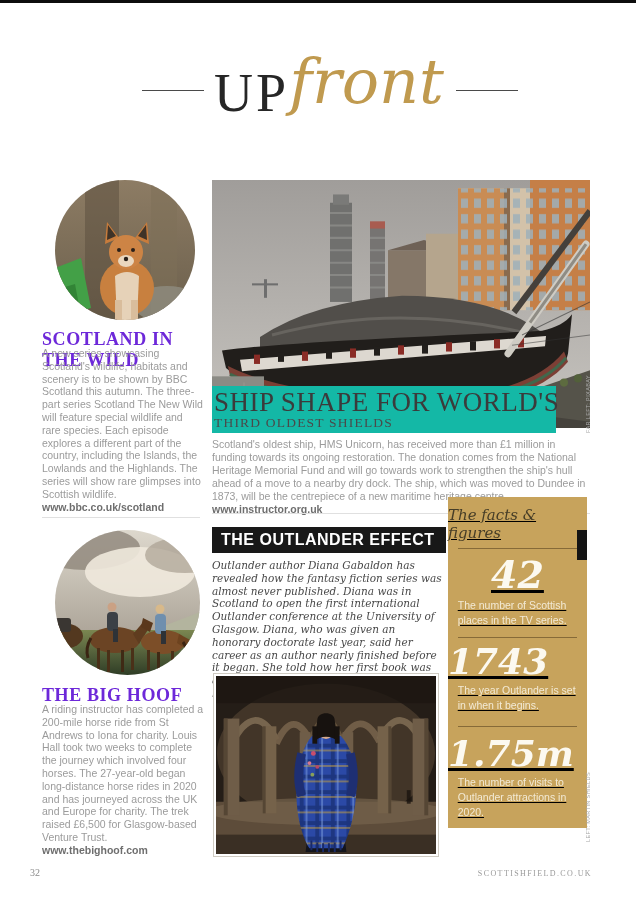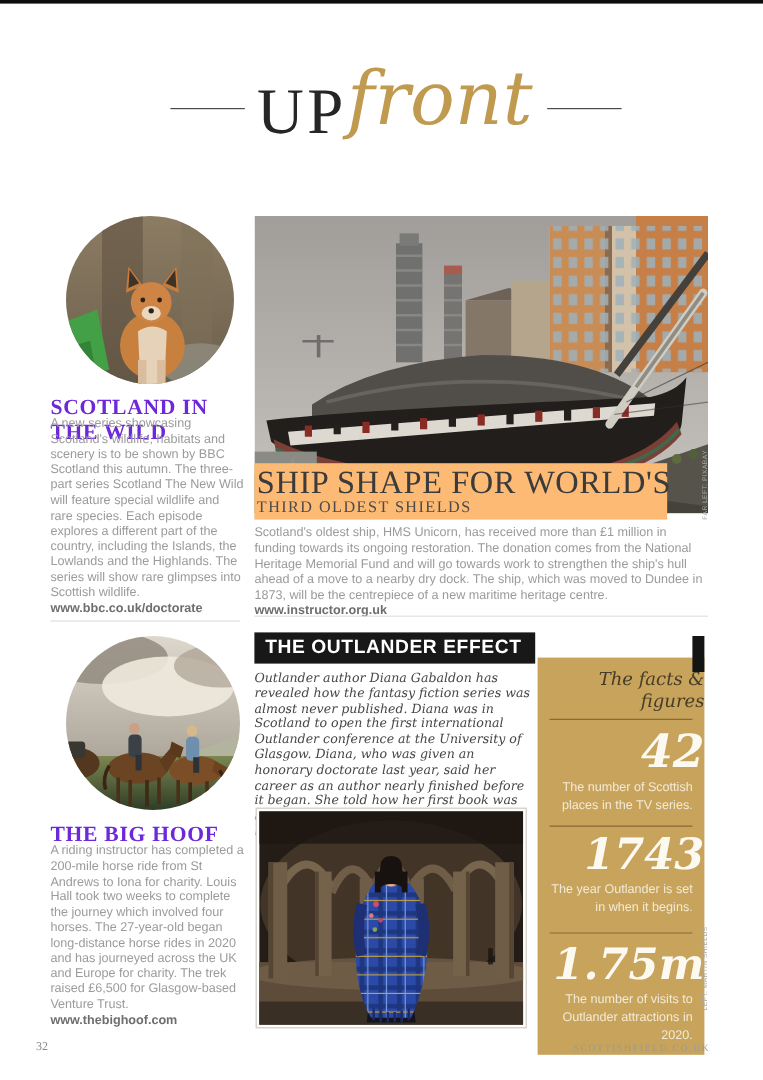--- a/index.html
+++ b/index.html
@@ -21,43 +21,43 @@
   .sec-head { font-family:"Liberation Serif", serif; font-weight:700; font-size:18px;
               letter-spacing:0.6px; color:#6d28d9; }
   .body-sm { font-size:10.5px; line-height:12.8px; color:#9b9b9b; }
   .inline-link { font-weight:700; color:#6e6e6e; }
   .circle { position:absolute; border-radius:50%; overflow:hidden; }
   .divider { position:absolute; height:1px; background:#e0e0e0; }
 
   
   .ship-photo { position:absolute; left:212px; top:180px; width:378px; height:248px; overflow:hidden; }
   .headline-box { position:absolute; left:212px; top:386px; width:344px; height:47px;
-                  background:#fdba74; padding:3px 0 0 2px; z-index:5; }
+                  background:#14b8a6; padding:3px 0 0 2px; z-index:5; }
   .headline { font-family:"Liberation Serif", serif; font-size:27px; font-weight:400;
               letter-spacing:0.5px; color:#3b3b3b; line-height:26px; white-space:nowrap; }
   .subheadline { font-family:"Liberation Serif", serif; font-size:13.5px; letter-spacing:1.2px;
                  color:#4a4a4a; line-height:15px; }
   .ship-body { position:absolute; left:212px; top:438px; width:378px;
                font-size:10.5px; line-height:12.9px; color:#9b9b9b; }
 
   
   .banner { position:absolute; left:212px; top:527px; width:234px; height:26px;
             background:#181818; color:#fff; font-weight:700; font-size:16px;
             letter-spacing:0.5px; line-height:26px; padding-left:9px; }
   .out-body { position:absolute; left:212px; top:559px; width:234px;
               font-family:"DejaVu Serif", serif; font-style:italic; font-size:10.5px;
               line-height:12.8px; color:#474747; }
   .out-body .inline-link { color:#3d3d3d; }
   .out-photo { position:absolute; left:213px; top:673px; width:226px; height:184px;
                border:1px solid #cfcbc2; background:#fff; padding:2px; }
   .out-photo svg { display:block; width:100%; height:100%; }
 
   
-  .facts { position:absolute; left:448px; top:548px; width:139px; height:331px;
-           background:#c7a35c; text-align:right; }
+  .facts { position:absolute; left:448px; top:497px; width:139px; height:331px;
+           background:#c7a35c; text-align:left;text-decoration:underline; }
   .facts-title { font-family:"DejaVu Serif", serif; font-style:italic; font-size:15px;
                  color:#463d27; padding-top:9px; }
   .facts hr { border:none; border-top:1px solid rgba(70,50,20,0.5);
               width:calc(100% - 20px); margin:6px auto 0 auto; }
   .fact-num { font-family:"DejaVu Serif", serif; font-style:italic; font-weight:700;
               color:#fcf9f0; }
   .n1 { font-size:38px; line-height:42px; margin-top:5px;margin-left:43px; }
   .n2 { font-size:36px; line-height:40px; margin-top:3px; }
   .n3 { font-size:36px; line-height:40px; margin-top:6px; }
   .fact-cap { font-size:10.5px; line-height:15px; color:#f3ead5; width:86%;
@@ -121,21 +121,21 @@
       <ellipse cx="71" cy="81" rx="8" ry="6" fill="#ead7be"></ellipse>
       <circle cx="71" cy="79" r="2.2" fill="#2b211a"></circle>
       <circle cx="64" cy="70" r="2" fill="#2b211a"></circle>
       <circle cx="78" cy="70" r="2" fill="#2b211a"></circle>
     </svg>
   </div>
 
   <div class="abs sec-head" style="left:42px;top:329px;width:166px;">SCOTLAND IN THE WILD</div>
   <p class="abs body-sm" style="left:42px;top:347px;width:162px;">
     <span>A new series showcasing Scotland's wildlife, habitats and scenery is to be shown by BBC Scotland this autumn. The three-part series Scotland The New Wild will feature special wildlife and rare species. Each episode explores a different part of the country, including the Islands, the Lowlands and the Highlands. The series will show rare glimpses into Scottish wildlife.</span>
-    <span class="inline-link">www.bbc.co.uk/doctorate</span>
+    <span class="inline-link">www.bbc.co.uk/scotland</span>
   </p>
 
   <div class="divider" style="left:42px;top:517px;width:158px;"></div>
 
   <div class="circle" style="left:55px;top:530px;width:145px;height:145px;">
     <svg viewBox="0 0 145 145" width="145" height="145">
       <defs>
         <linearGradient id="skyh" x1="0" y1="0" x2="0" y2="1">
           <stop offset="0" stop-color="#ddd8cd"></stop>
             <stop offset="1" stop-color="#aaa296"></stop>

